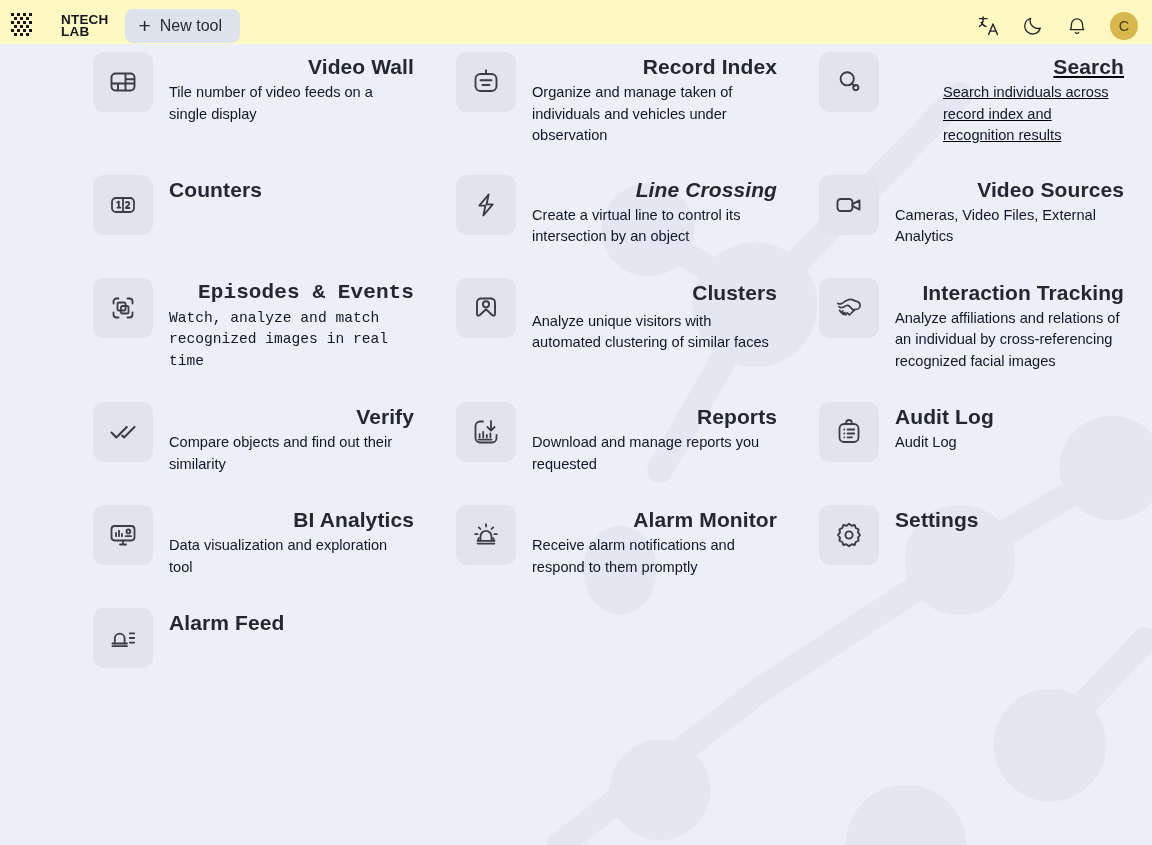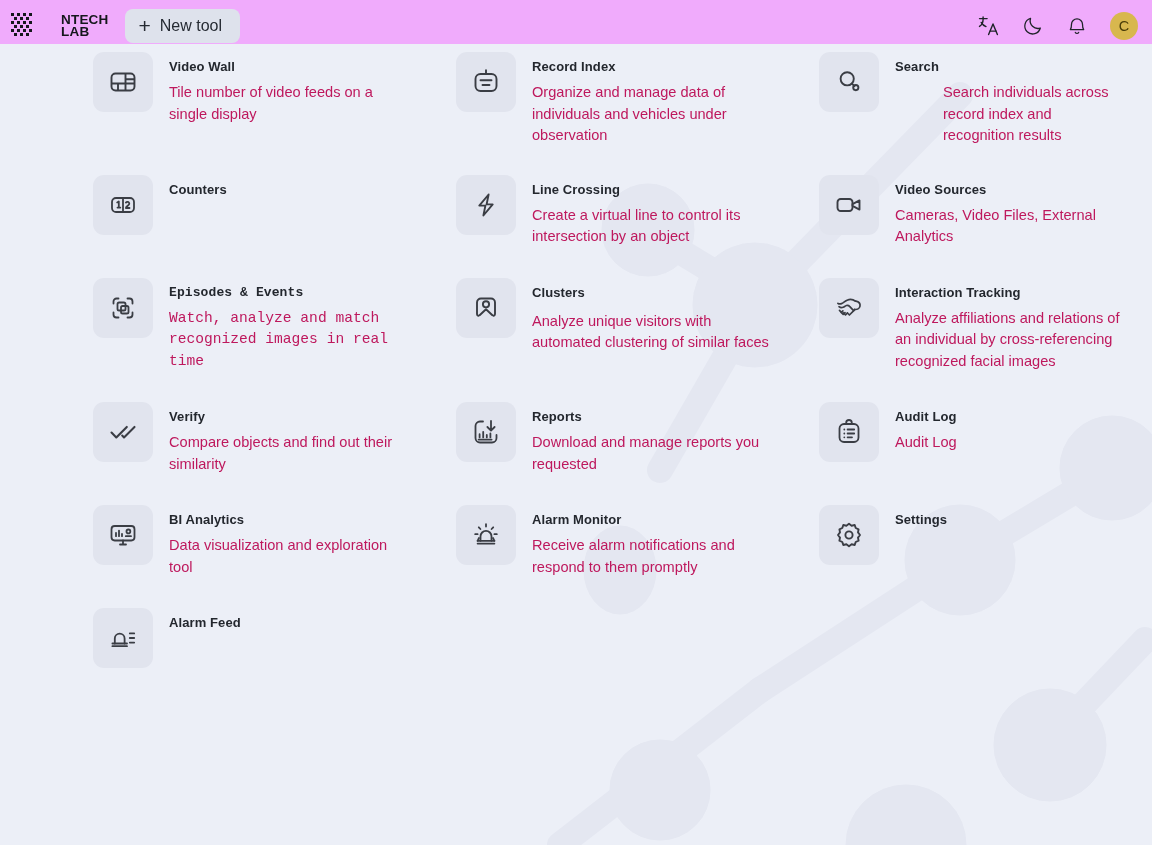--- a/index.html
+++ b/index.html
@@ -26,21 +26,21 @@
     z-index: 0;
   }
   
   #topbar {
     position: relative;
     z-index: 3;
     height: 44px;
     display: flex;
     align-items: center;
     padding: 8px 14px 0 10px;
-    background: #f0abfc;
+    background: #fef9c3;
   }
   .brand {
     display: flex;
     align-items: center;
     gap: 7px;
     margin-right: 16px;
   }
   .brand-mark { width: 44px; height: 30px; display: block; }
   .brand-text {
     font-size: 13.5px;
@@ -118,30 +118,31 @@
     width: 60px; height: 60px;
     border-radius: 11px;
     background: #e1e4ee;
     display: flex;
     align-items: center;
     justify-content: center;
     color: #3a3d44;
   }
   .tool-text { padding-top: 4px; min-width: 0; }
   .tool-title {
-    font-size: 13px;
+    font-size: 21px;
     font-weight: bold;
     color: #23272e;
     line-height: 22px;
     margin-bottom: 4px;
     letter-spacing: .1px;
+    text-align: right;
   }
   .tool-desc {
     font-size: 14.6px;
-    color: #be185d;
+    color: #0f172a;
     line-height: 21.5px;
     max-width: 245px;
   }
   .tool-card.wide .tool-desc { max-width: 250px; }
   
   .r1 { padding-bottom: 28px; }
 </style>
 </head>
 <body>
 
@@ -256,33 +257,33 @@
     <button class="tool-card r1">
       <span class="tool-icon-box">
         <svg viewBox="0 0 32 32" width="32" height="32" fill="none" stroke="#3a3d44" stroke-width="1.9" stroke-linecap="round">
           <rect x="5.5" y="8" width="21" height="17" rx="5"></rect>
           <path d="M16 4.2v3.6"></path>
           <path d="M10.5 14.2h11M12.5 19h7"></path>
         </svg>
       </span>
       <span class="tool-text" style="display: block;">
         <span class="tool-title" style="display: block;">Record Index</span>
-        <span class="tool-desc" style="display: block;">Organize and manage data of individuals and vehicles under observation</span>
+        <span class="tool-desc" style="display: block;">Organize and manage taken of individuals and vehicles under observation</span>
       </span>
     </button>
 
     <button class="tool-card r1 wide">
       <span class="tool-icon-box">
         <svg viewBox="0 0 32 32" width="32" height="32" fill="none" stroke="#3a3d44" stroke-width="1.9" stroke-linecap="round">
           <circle cx="14.2" cy="12.8" r="6.6"></circle>
           <path d="M18.9 17.6l2.6 2.6"></path>
           <circle cx="22.8" cy="21.6" r="2.6"></circle>
         </svg>
       </span>
-      <span class="tool-text" style="display: block;">
+      <span class="tool-text" style="display: block; text-decoration: underline;">
         <span class="tool-title" style="display: block;">Search</span>
         <span class="tool-desc" style="display: block; margin-left: 48px;">Search individuals across record index and recognition results</span>
       </span>
     </button>
 
     <button class="tool-card">
       <span class="tool-icon-box">
         <svg viewBox="0 0 32 32" width="32" height="32" fill="none" stroke="#3a3d44" stroke-width="1.8" stroke-linecap="round" stroke-linejoin="round">
           <rect x="5" y="9" width="22" height="14" rx="4"></rect>
           <path d="M16 9v14"></path>
@@ -295,21 +296,21 @@
       </span>
     </button>
 
     <button class="tool-card">
       <span class="tool-icon-box">
         <svg viewBox="0 0 32 32" width="32" height="32" fill="none" stroke="#3a3d44" stroke-width="1.9" stroke-linecap="round" stroke-linejoin="round">
           <path d="M18.6 5.5L9.3 16.6h6.1l-2 9.9 9.3-11.1h-6.1z"></path>
         </svg>
       </span>
       <span class="tool-text" style="display: block;">
-        <span class="tool-title" style="display: block;">Line Crossing</span>
+        <span class="tool-title" style="display: block; font-style: italic;">Line Crossing</span>
         <span class="tool-desc" style="display: block;">Create a virtual line to control its intersection by an object</span>
       </span>
     </button>
 
     <button class="tool-card wide">
       <span class="tool-icon-box">
         <svg viewBox="0 0 32 32" width="32" height="32" fill="none" stroke="#3a3d44" stroke-width="1.9" stroke-linejoin="round">
           <rect x="4.5" y="10" width="15" height="12" rx="3.2"></rect>
           <path d="M19.5 15.2l7-3.8v9.2l-7-3.8z"></path>
         </svg>

